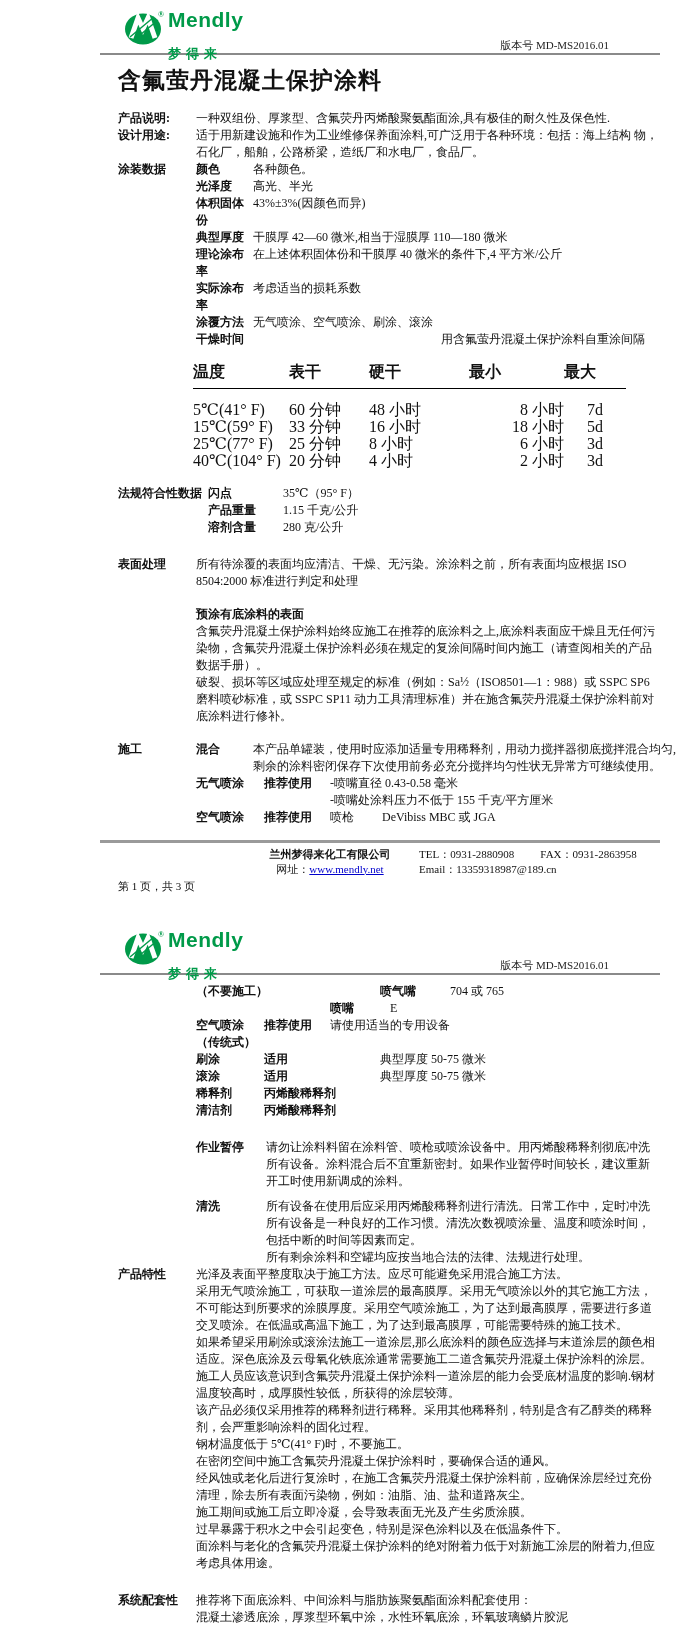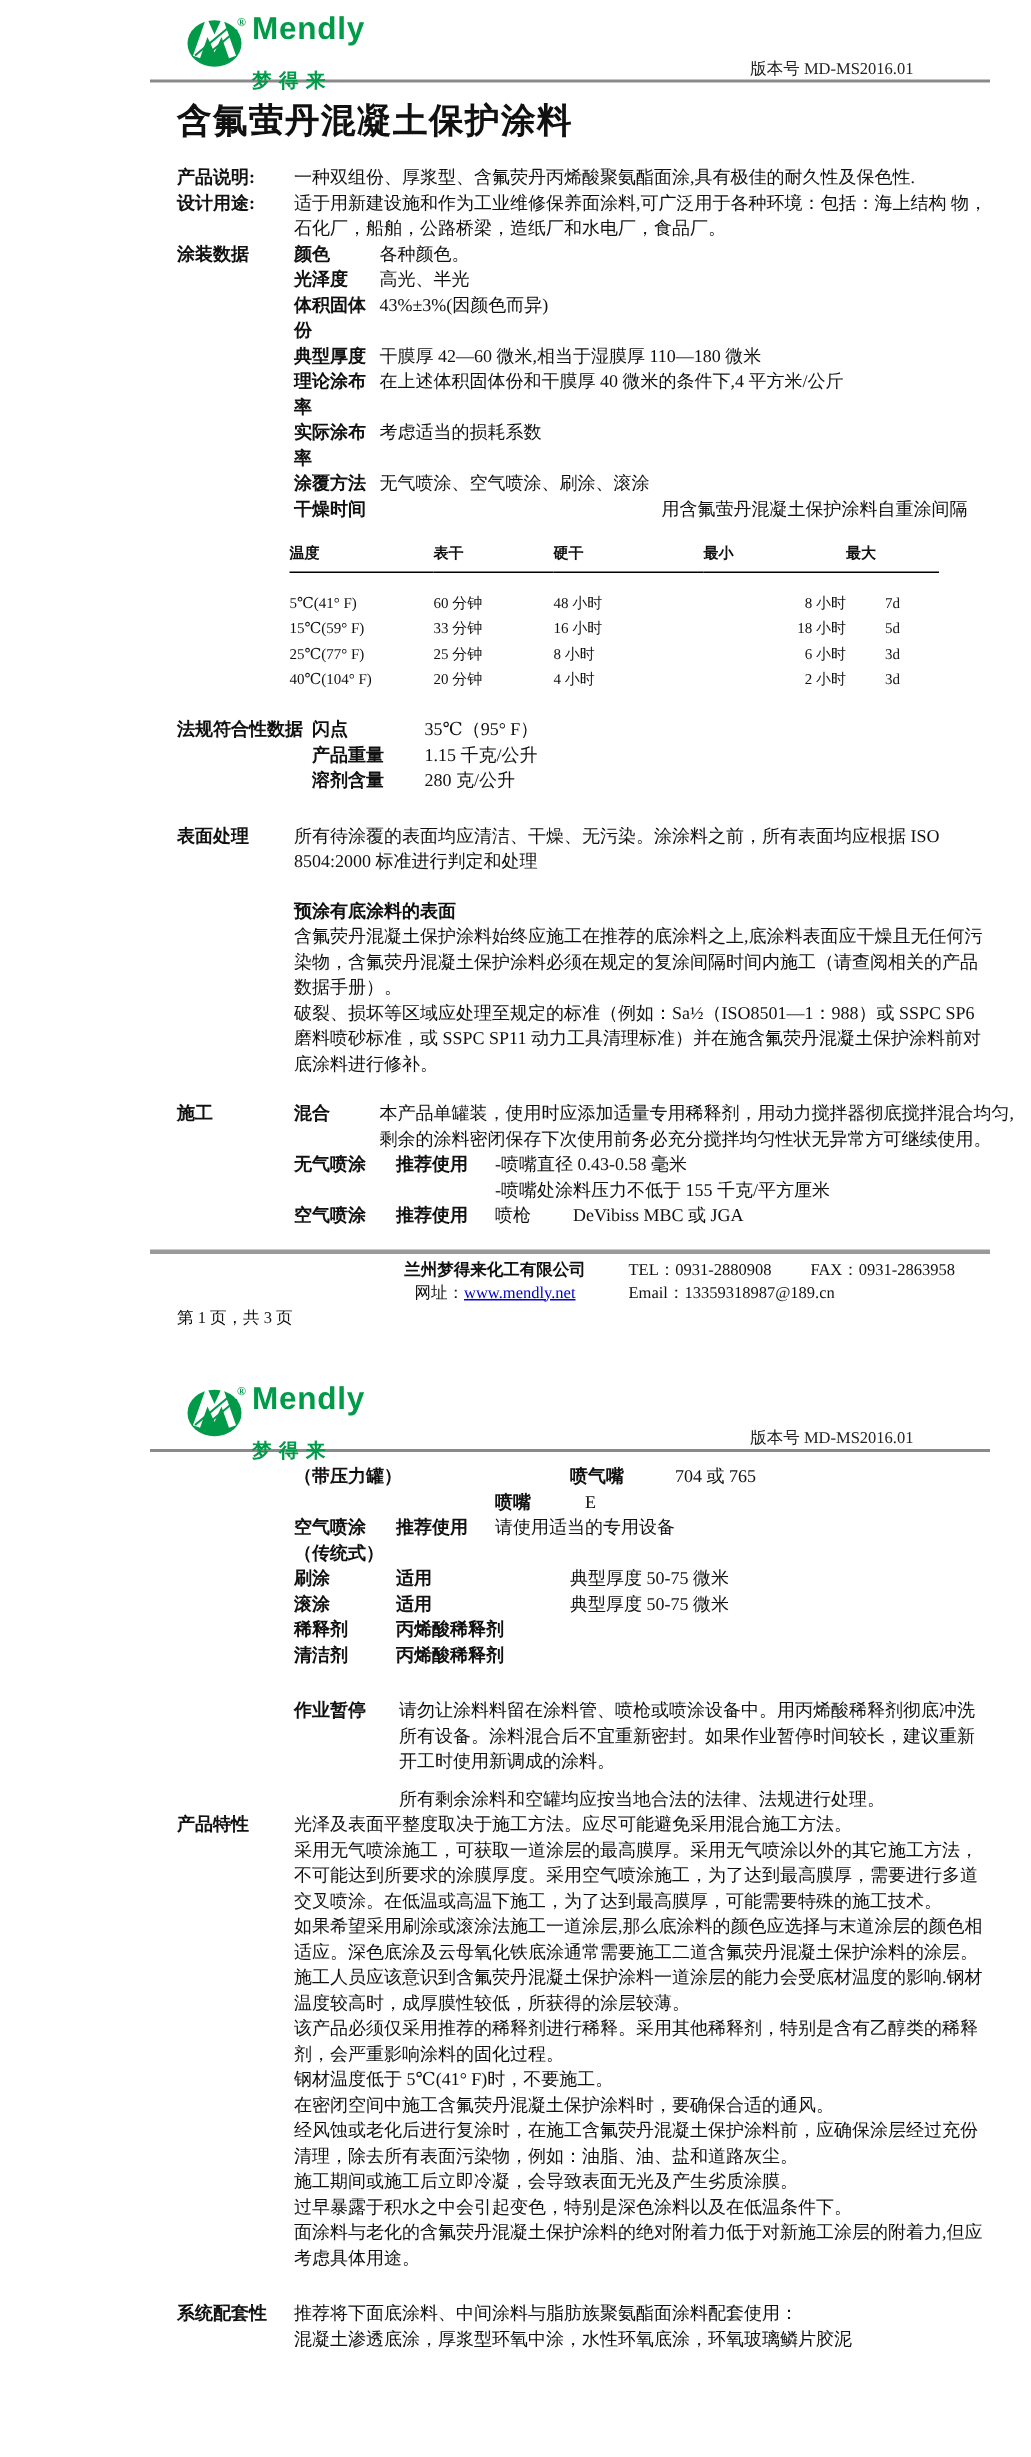--- a/index.html
+++ b/index.html
@@ -23,21 +23,21 @@
   .lab90{width:90px;font-weight:bold;flex-shrink:0;}
   .lab2{width:57px;font-weight:bold;flex-shrink:0;}
   .lab2w{width:68px;font-weight:bold;flex-shrink:0;}
   .mid{width:66px;font-weight:bold;flex-shrink:0;}
   .txt{flex:1;max-width:462px;}
   .right-val{margin-left:auto;margin-right:42px;}
   .boldline{font-weight:bold;}
   .sp8{height:8px;} .sp16{height:16px;} .sp20{height:20px;}
 
   
-  table.dry{border-collapse:collapse;margin:14px 0 0 193px;font-size:10px;}
+  table.dry{border-collapse:collapse;margin:14px 0 0 193px;font-size:16px;}
   table.dry th{font-weight:bold;text-align:left;padding:0 0 5px 0;border-bottom:1.5px solid #000;}
   table.dry td{padding:0;line-height:17px;}
   .cw1{width:96px;} .cw2{width:80px;} .cw3{width:100px;} .cw4{width:95px;} .cw5{width:62px;}
   th.cw2,td.cw2{text-align:left;}
   th.cw3,td.cw3{text-align:left;}
   th.cw4,td.cw4{text-align:right;padding-right:14px;}
   th.cw5{text-align:right;} td.cw5{text-align:center;}
   tr.gap td{height:12px;border:none;}
 
   
@@ -265,21 +265,21 @@
     <div class="brand-col">
       <div class="brand-name">Mendly</div>
       <div class="brand-cn">梦得来</div>
     </div>
     <div class="version">版本号 MD-MS2016.01</div>
   </div>
   <div class="hrule"></div>
   <div class="sp8"></div>
 
   <div class="r2">
-    <span style="width:184px;font-weight:bold;">（带压力罐）</span>
+    <span style="width:184px;font-weight:bold;">（不要施工）</span>
     <span style="width:70px;font-weight:bold;">喷气嘴</span>
     <span>704 或 765</span>
   </div>
   <div class="r2">
     <span style="width:134px;"></span>
     <span style="width:60px;font-weight:bold;">喷嘴</span>
     <span>E</span>
   </div>
   <div class="r2">
     <span style="width:68px;font-weight:bold;">空气喷涂</span>
@@ -308,20 +308,24 @@
     <span style="font-weight:bold;">丙烯酸稀释剂</span>
   </div>
 
   <div class="sp20"></div>
   <div class="r2">
     <span style="width:70px;font-weight:bold;flex-shrink:0;">作业暂停</span>
     <span class="txt" style="max-width:390px;">请勿让涂料料留在涂料管、喷枪或喷涂设备中。用丙烯酸稀释剂彻底冲洗所有设备。涂料混合后不宜重新密封。如果作业暂停时间较长，建议重新开工时使用新调成的涂料。</span>
   </div>
   <div class="sp8"></div>
   <div class="r2">
+    <span style="width:70px;font-weight:bold;flex-shrink:0;">清洗</span>
+    <span class="txt" style="max-width:390px;">所有设备在使用后应采用丙烯酸稀释剂进行清洗。日常工作中，定时冲洗所有设备是一种良好的工作习惯。清洗次数视喷涂量、温度和喷涂时间，包括中断的时间等因素而定。</span>
+  </div>
+  <div class="r2">
     <span style="width:70px;"></span>
     <span class="txt" style="max-width:390px;">所有剩余涂料和空罐均应按当地合法的法律、法规进行处理。</span>
   </div>
 
   <div class="r">
     <span class="lab">产品特性</span>
     <span class="txt">光泽及表面平整度取决于施工方法。应尽可能避免采用混合施工方法。</span>
   </div>
   <div class="r">
       <span class="lab"></span>

